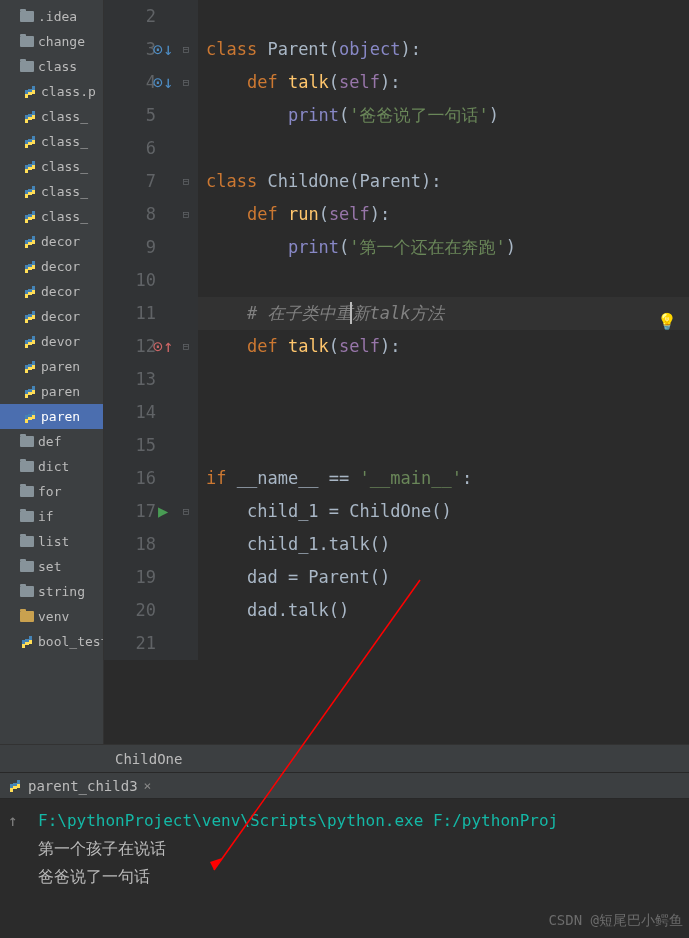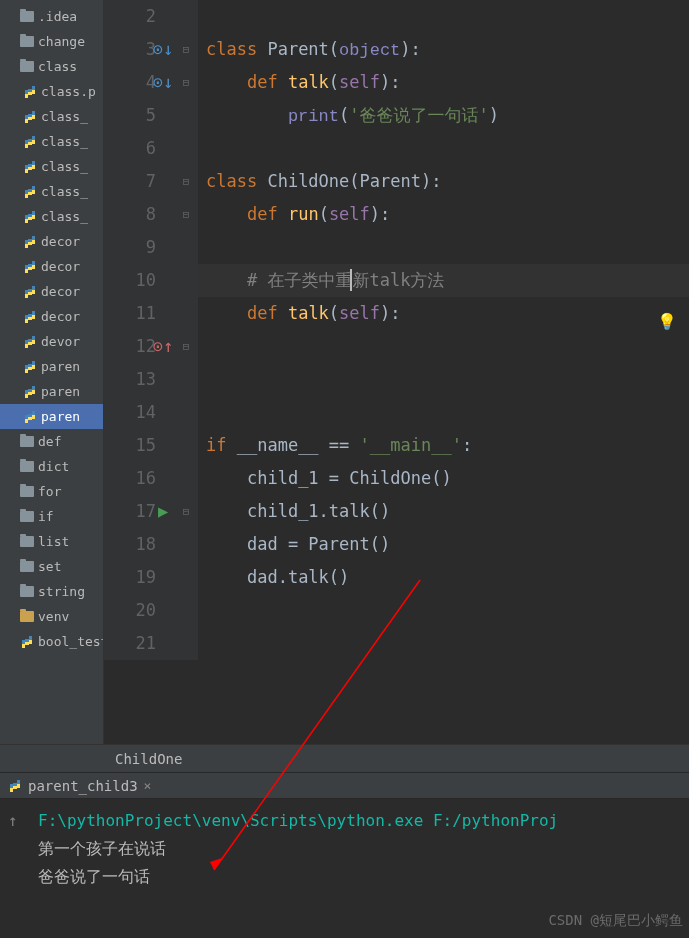--- a/index.html
+++ b/index.html
@@ -86,22 +86,22 @@
   flex: 1;
   position: relative;
 }
 .code-line { height: 33px; white-space: pre; padding-left: 8px; }
 .hl { background: #323232; }
 .k-orange { color: #cc7832; }
 .k-yellow { color: #ffc66d; }
 .k-purple { color: #9876aa; }
 .k-green { color: #6a8759; }
 .k-gray { color: #808080; }
-.k-bi { color: #8888c6; font-family: Liberation Mono, monospace; }
-.caret-line { position:relative; }
+.k-bi { color: #8888c6; }
+.caret-line { position:relative;font-style:italic; }
 .caret { position:absolute; width:2px; height:22px; background:#bbbbbb; top:5px; }
 .bulb {
   position: absolute;
   right: 12px;
   top: 305px;
   color: #ffc66d;
   font-size: 16px;
 }
 .breadcrumb {
   height: 28px;
@@ -429,20 +429,21 @@
           <div class="fline"></div>
         </div>
       <div class="code-col">
         <div class="code-line"></div>
         <div class="code-line"><span class="k-orange">class </span><span>Parent</span><span>(</span><span class="k-bi">object</span><span>):</span></div>
         <div class="code-line">    <span class="k-orange">def </span><span class="k-yellow">talk</span><span>(</span><span class="k-purple">self</span><span>):</span></div>
         <div class="code-line">        <span class="k-bi">print</span><span>(</span><span class="k-green">'爸爸说了一句话'</span><span>)</span></div>
         <div class="code-line"></div>
         <div class="code-line"><span class="k-orange">class </span><span>ChildOne</span><span>(Parent):</span></div>
         <div class="code-line">    <span class="k-orange">def </span><span class="k-yellow">run</span><span>(</span><span class="k-purple">self</span><span>):</span></div>
+        <div class="code-line">        <span class="k-bi">print</span><span>(</span><span class="k-green">'第一个还在在奔跑'</span><span>)</span></div>
         <div class="code-line"></div>
         <div class="code-line hl caret-line">    <span class="k-gray"># 在子类中重新talk方法</span><span class="caret" style="left:152px"></span></div>
         <div class="code-line">    <span class="k-orange">def </span><span class="k-yellow">talk</span><span>(</span><span class="k-purple">self</span><span>):</span></div>
         <div class="code-line"></div>
         <div class="code-line"></div>
         <div class="code-line"></div>
         <div class="code-line"><span class="k-orange">if </span><span>__name__ </span><span>== </span><span class="k-green">'__main__'</span><span>:</span></div>
         <div class="code-line">    <span>child_1 = ChildOne()</span></div>
         <div class="code-line">    <span>child_1.talk()</span></div>
         <div class="code-line">    <span>dad = Parent()</span></div>

